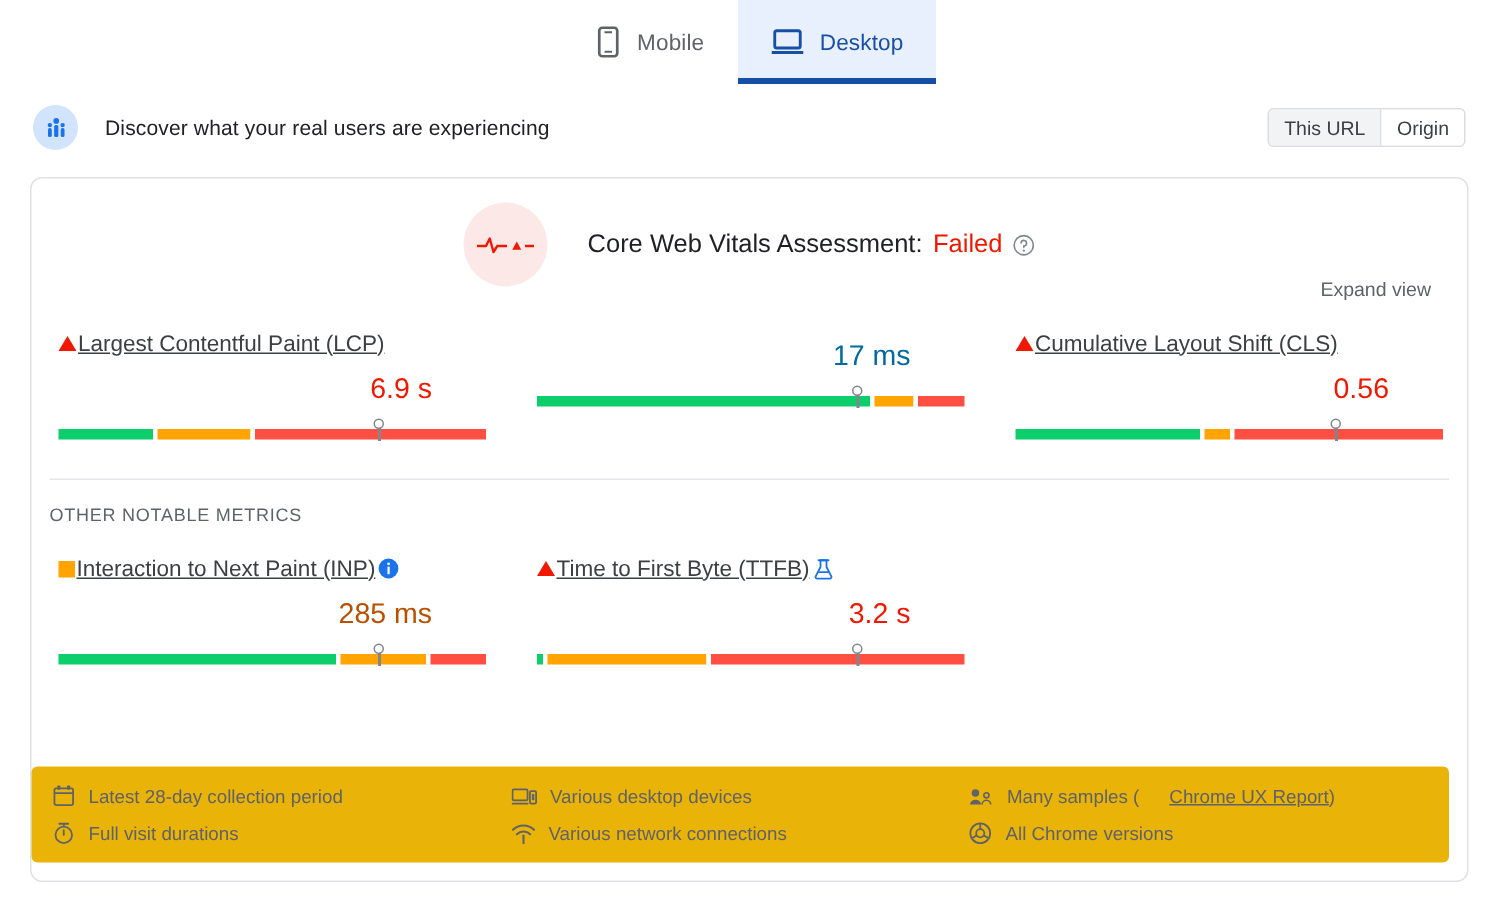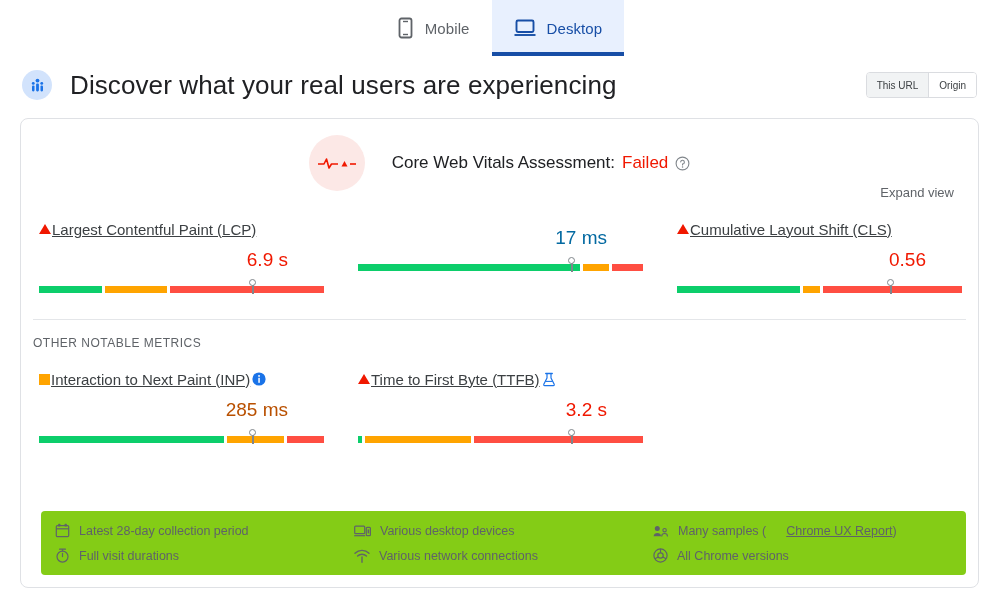--- a/index.html
+++ b/index.html
@@ -54,34 +54,34 @@
   }
   .avatar-circle {
     width: 30px; height: 30px;
     border-radius: 50%;
     background: #d2e3fc;
     display: flex; align-items: center; justify-content: center;
     flex: 0 0 auto;
   }
   .section-title {
     margin-left: 18px;
-    font-size: 26px;
+    font-size: 14px;
     color: #202124;
     letter-spacing: .1px;
   }
   .spacer { flex: 1 1 auto; }
   .toggle-group {
     display: flex;
     border: 1px solid #dadce0;
     border-radius: 4px;
     overflow: hidden;
     height: 26px;
   }
   .toggle-btn {
-    font-size: 10px;
+    font-size: 13px;
     color: #3c4043;
     padding: 0 10px;
     display: flex; align-items: center;
     background: #ffffff;
     cursor: pointer;
     border: none;
     font-family: inherit;
     white-space: nowrap;
     text-align: center;
   }
@@ -228,22 +228,22 @@
   .other-label {
     font-size: 12px;
     color: #5f6368;
     letter-spacing: .5px;
     padding: 16px 0 0 12px;
   }
 
   
   .footer {
     position: absolute;
-    left: 20px; right: 12px; bottom: 12px;
-    background: #84cc16;
+    left: 0; right: 12px; bottom: 12px;
+    background: #eab308;
     border-radius: 4px;
     display: grid;
     grid-template-columns: 1fr 1fr 1fr;
     padding: 12px 14px;
     row-gap: 10px;
   }
   .foot-item {
     display: flex;
     align-items: center;
     gap: 9px;

